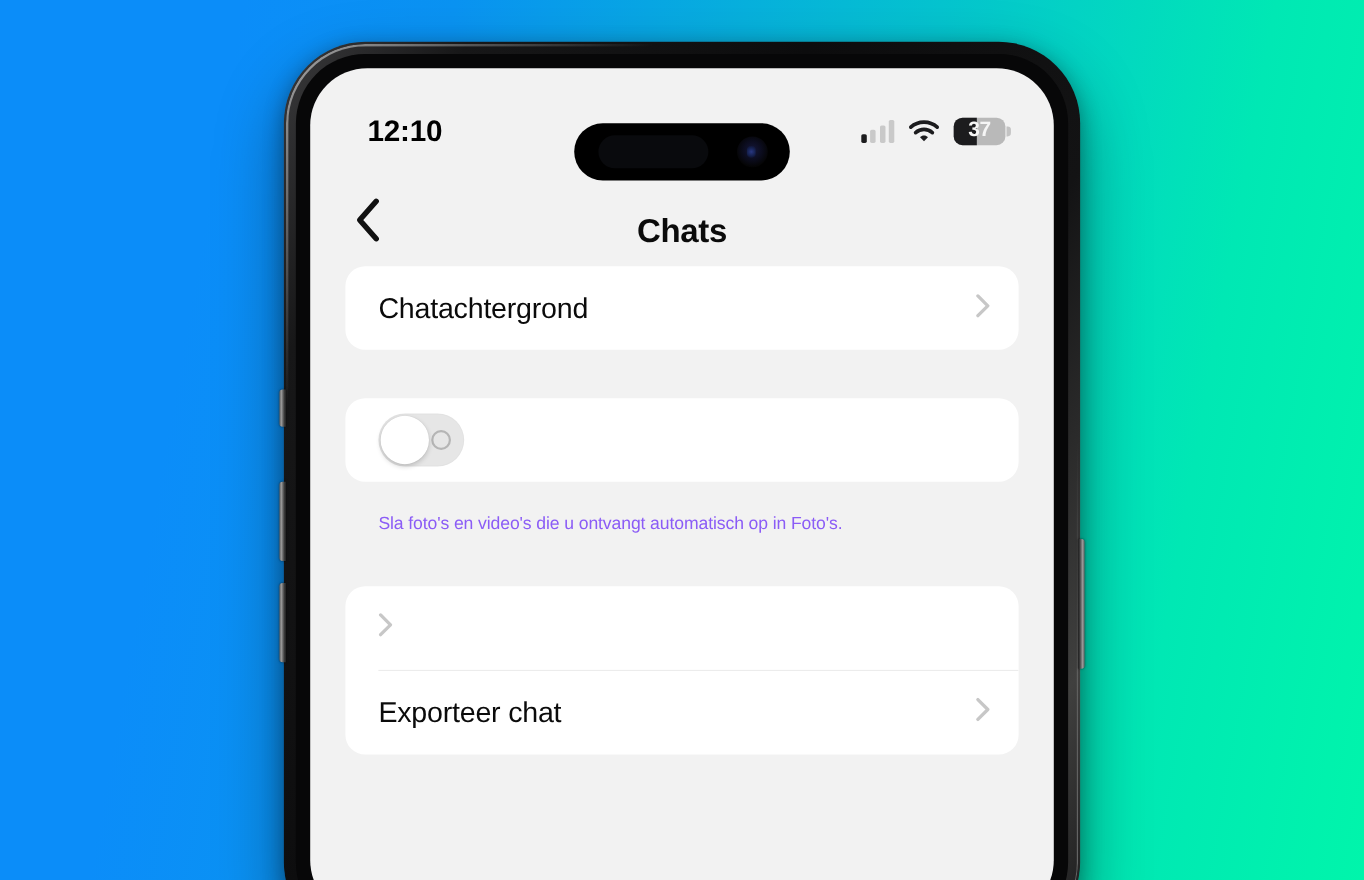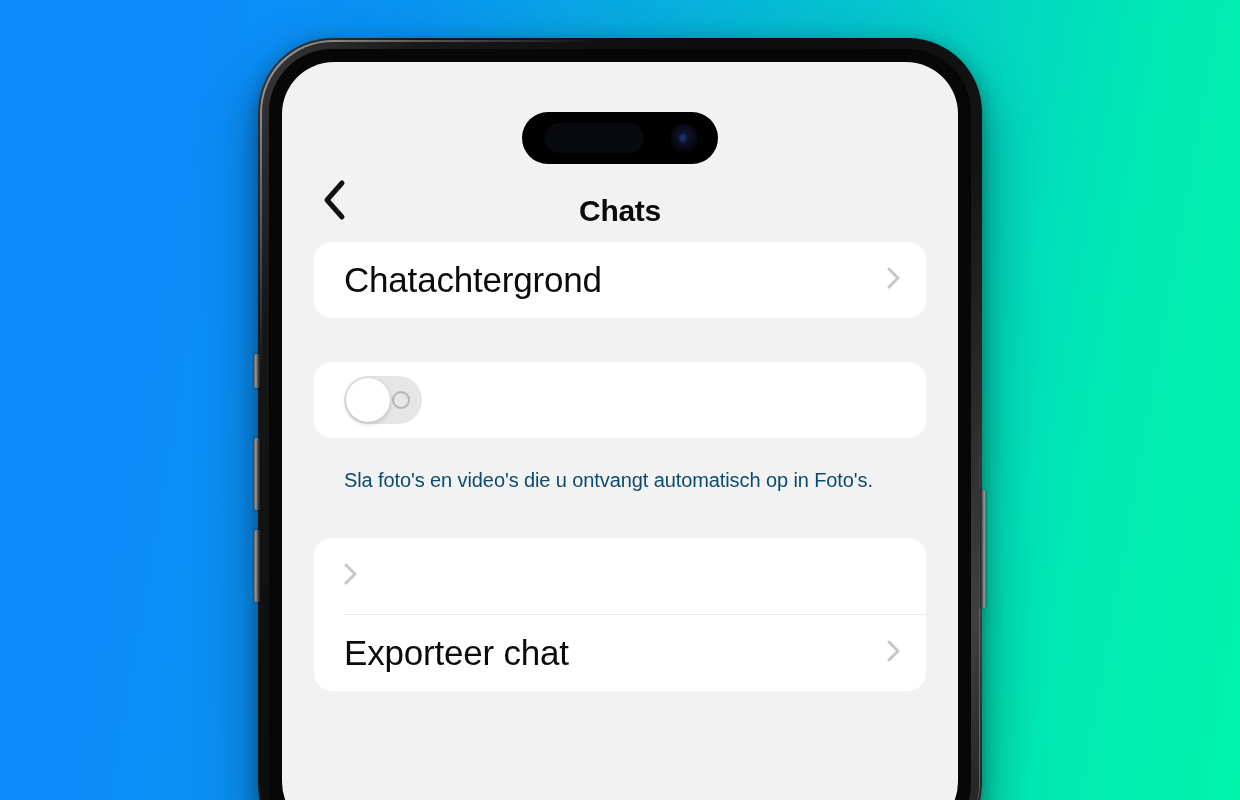--- a/index.html
+++ b/index.html
@@ -178,39 +178,39 @@
   }
   .row {
     position:relative;
     display:flex; align-items:center;
     min-height:76px;
     padding:0 26px 0 30px;
     cursor:pointer;
   }
   .row-label {
     flex:1;
-    font-size:35px;
+    font-size:26px;
     color:#0b0b0b;
     letter-spacing:-.2px;
   }
   .divider {
     height:1px;
     background:#ececec;
     margin-left:30px;
   }
   .chev {
     width:13px; height:22px;
     flex:0 0 auto;
   }
   .gap-1 { height:44px; }
   .gap-2 { height:28px; }
   .footnote {
-    font-size:20px;
+    font-size:16px;
     line-height:1.42;
-    color:#0c4a6e;
+    color:#8b5cf6;
     padding:0 32px 0 30px;
     letter-spacing:-.1px;
   }
 
   
   #save-photos-toggle {
     position:relative;
     width:78px; height:48px;
     border-radius:24px;
     background:#e6e6e6;
@@ -237,20 +237,47 @@
 <div id="phone">
   <div id="bezel"></div>
 
   <div class="side-btn" id="silent-switch"></div>
   <div class="side-btn" id="vol-up"></div>
   <div class="side-btn" id="vol-down"></div>
   <div class="side-btn" id="power-btn"></div>
 
   <div id="screen">
 
+    <div id="status-bar">
+      <div id="status-time">12:10</div>
+      <div id="status-right">
+
+        <span id="signal-icon">
+          <i class="on"></i>
+            <i></i>
+            <i></i>
+            <i></i>
+        </span>
+
+        <span>
+          <svg id="wifi-icon" viewBox="0 0 28 21" fill="none">
+            <path d="M2 6.6C5.3 3.6 9.4 2 14 2s8.7 1.6 12 4.6" stroke="#1c1c1e" stroke-width="3.3" stroke-linecap="round"></path>
+            <path d="M6.4 11.6C8.5 9.7 11.1 8.6 14 8.6s5.5 1.1 7.6 3" stroke="#1c1c1e" stroke-width="3.3" stroke-linecap="round"></path>
+            <path d="M14 19.4l-3.6-3.7c1 -1 2.2-1.5 3.6-1.5s2.6.5 3.6 1.5L14 19.4z" fill="#1c1c1e"></path>
+          </svg>
+        </span>
+
+        <span id="battery-icon">
+          <span id="battery-fill"></span>
+          <span id="battery-cap"></span>
+          <span id="battery-level">37</span>
+        </span>
+
+      </div>
+    </div>
 
     <div id="dynamic-island">
       <div id="island-speaker"></div>
       <div id="island-camera"></div>
     </div>
 
     <div id="nav-bar">
       <div id="back-button">
         <span>
           <svg width="26" height="42" viewBox="0 0 26 42" fill="none">

